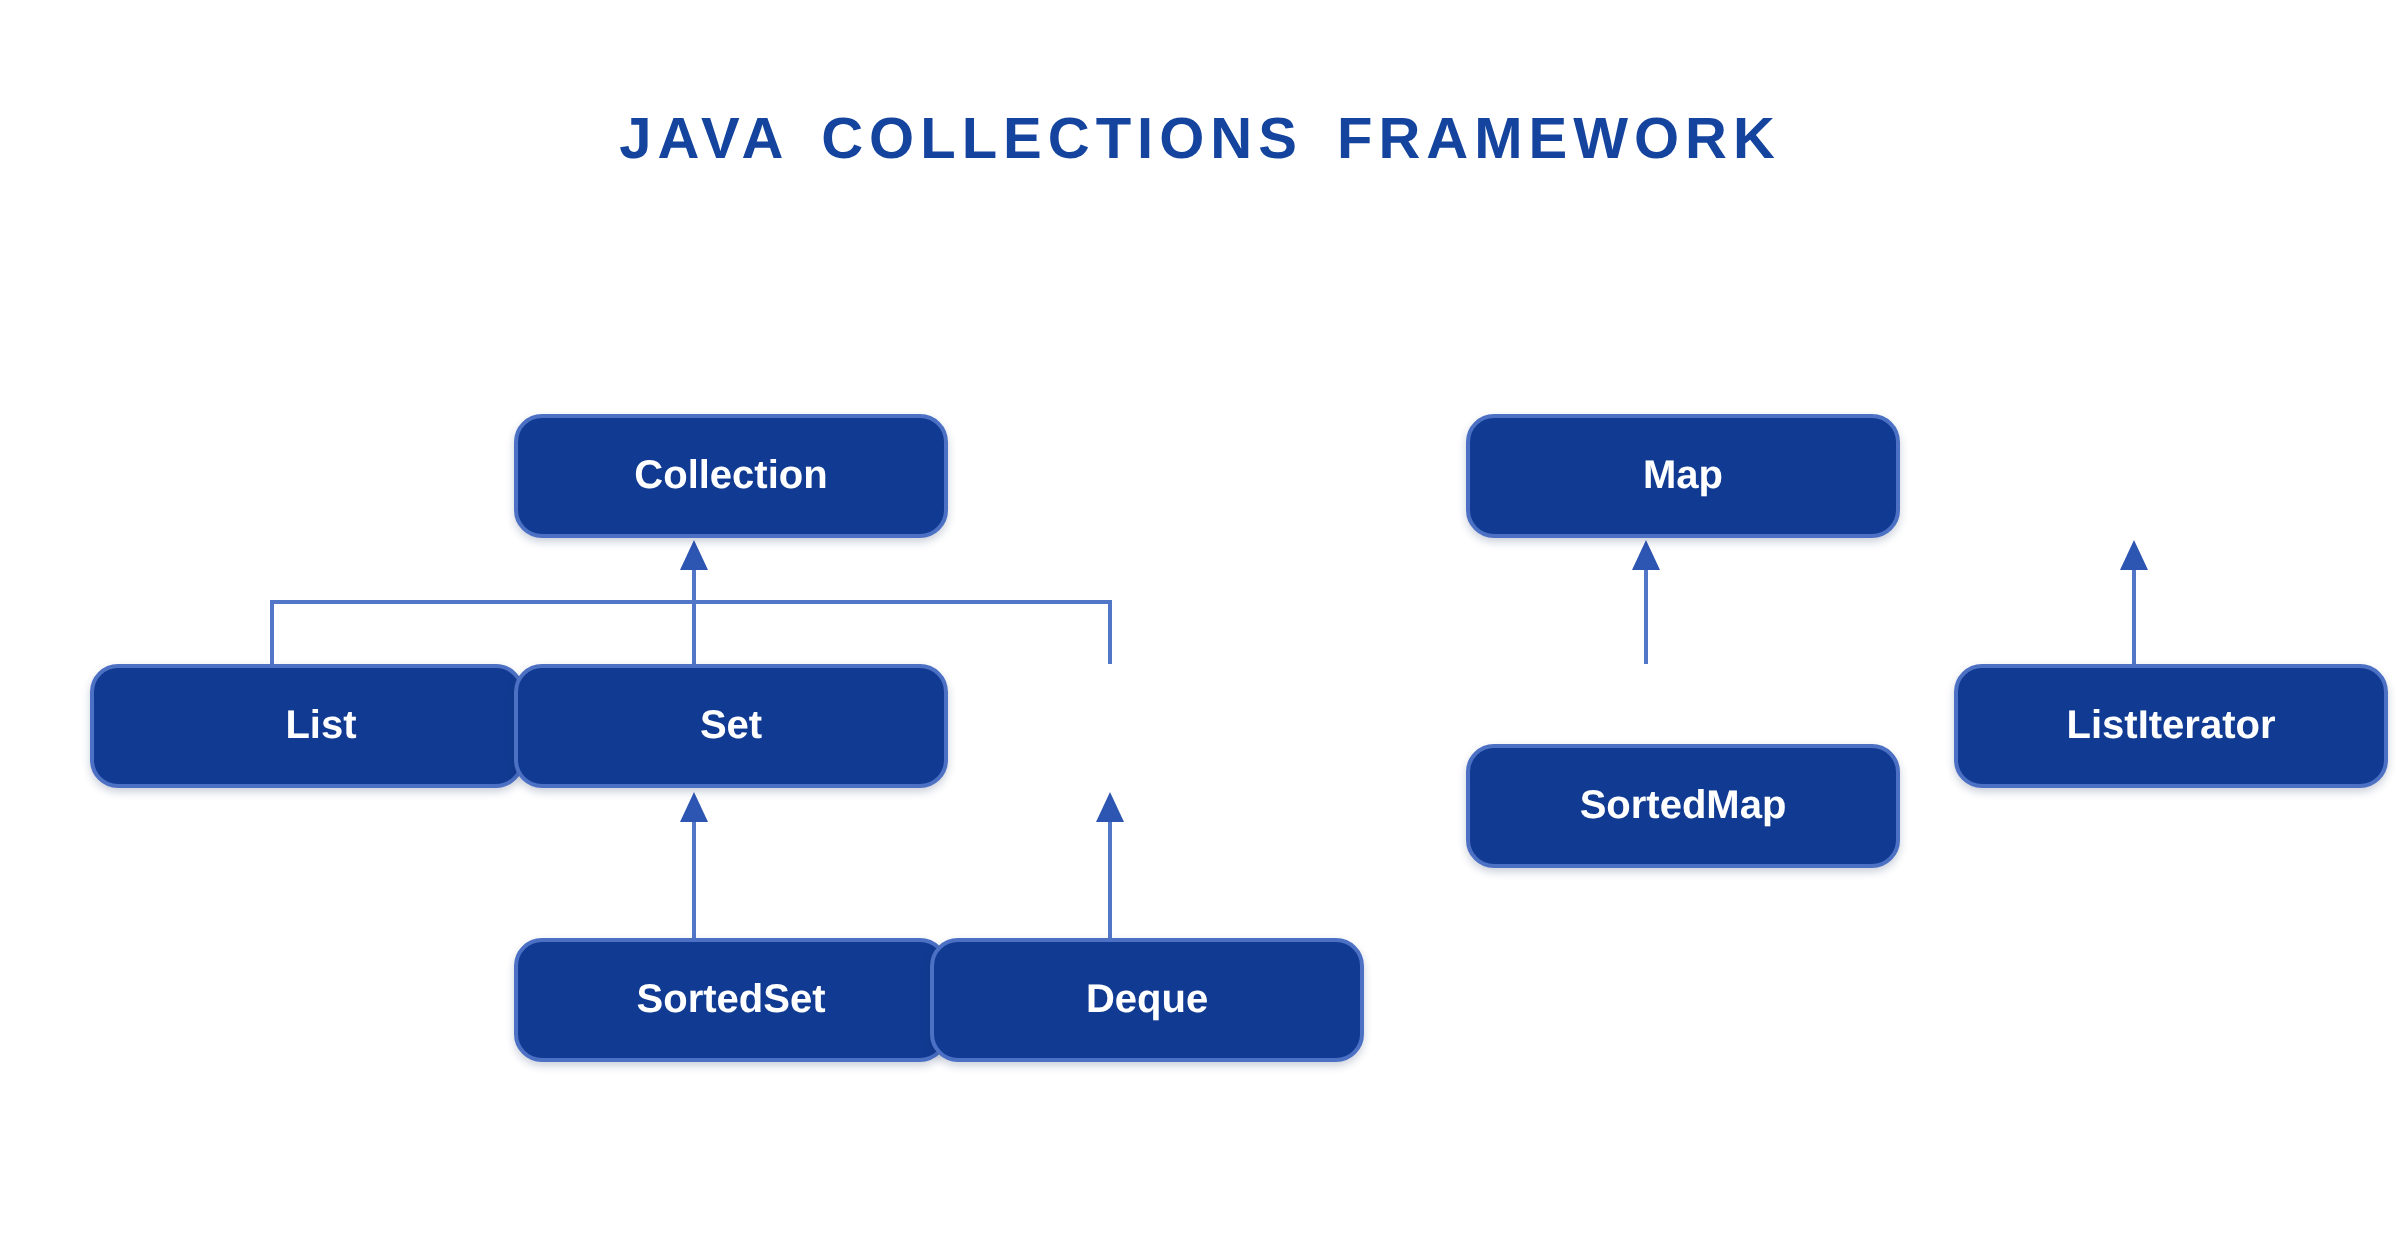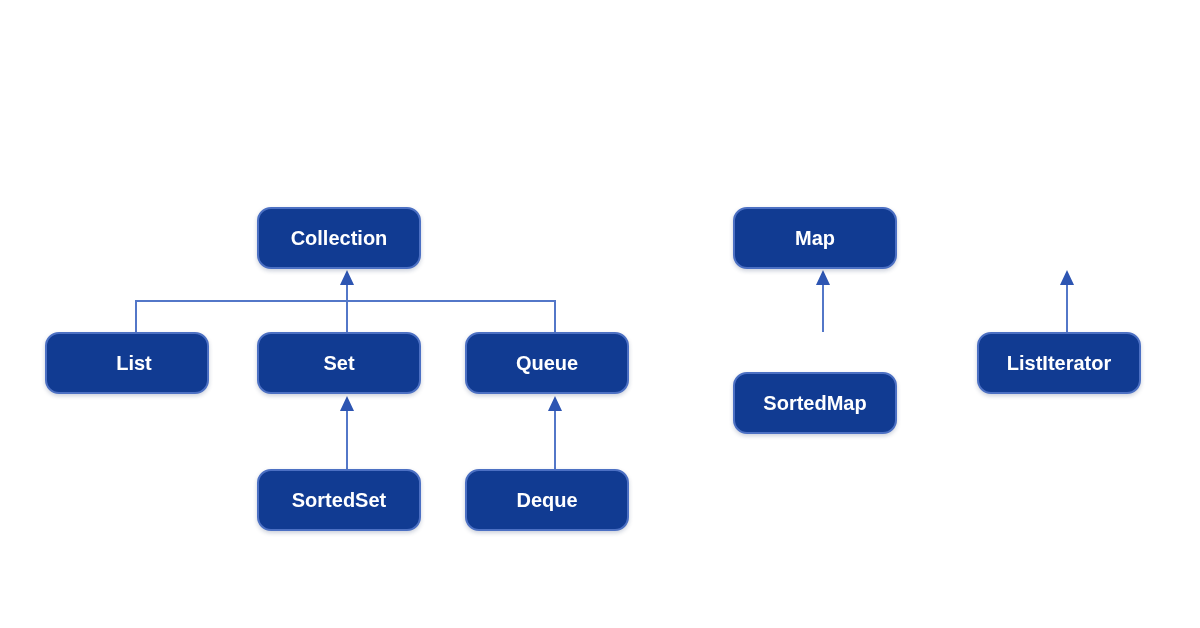--- a/index.html
+++ b/index.html
@@ -27,21 +27,21 @@
   }
   .connector-layer {
     position: absolute;
     top: 0;
     left: 0;
     width: 1200px;
     height: 628px;
   }
   .node {
     position: absolute;
-    width: 164px;
+    width: 217px;
     height: 62px;
     background: #113b92;
     border: 2px solid #4c70c3;
     border-radius: 14px;
     color: #ffffff;
     font-weight: bold;
     font-size: 20px;
     display: flex;
     align-items: center;
     justify-content: center;
@@ -58,20 +58,21 @@
   .node-sortedset    { left: 257px;  top: 469px; }
   .node-deque        { left: 465px;  top: 469px; }
   .edge-line { stroke: #5377c8; stroke-width: 2; fill: none; }
   .edge-head { fill: #2d55b2; stroke: none; }
 </style>
 </head>
 <body>
 
 <div class="canvas">
 
+  <h1 class="diagram-title">JAVA COLLECTIONS FRAMEWORK</h1>
 
   <svg class="connector-layer" viewBox="0 0 1200 628" aria-hidden="true">
 
     <polyline class="edge-line" points="136,332 136,301 555,301 555,332"></polyline>
     <line class="edge-line" x1="347" y1="332" x2="347" y2="283"></line>
     <polygon class="edge-head" points="347,270 340,285 354,285"></polygon>
 
     <line class="edge-line" x1="347" y1="469" x2="347" y2="409"></line>
     <polygon class="edge-head" points="347,396 340,411 354,411"></polygon>
 
@@ -95,23 +96,20 @@
 
 
   <div class="node node-list">
     <span>List</span>
   </div>
 
   <div class="node node-set">
     <span>Set</span>
   </div>
 
-  <div class="node node-queue">
-    <span>Queue</span>
-  </div>
 
   <div class="node node-sortedmap">
     <span>SortedMap</span>
   </div>
 
   <div class="node node-listiterator">
     <span>ListIterator</span>
   </div>
 
   <div class="node node-sortedset">

